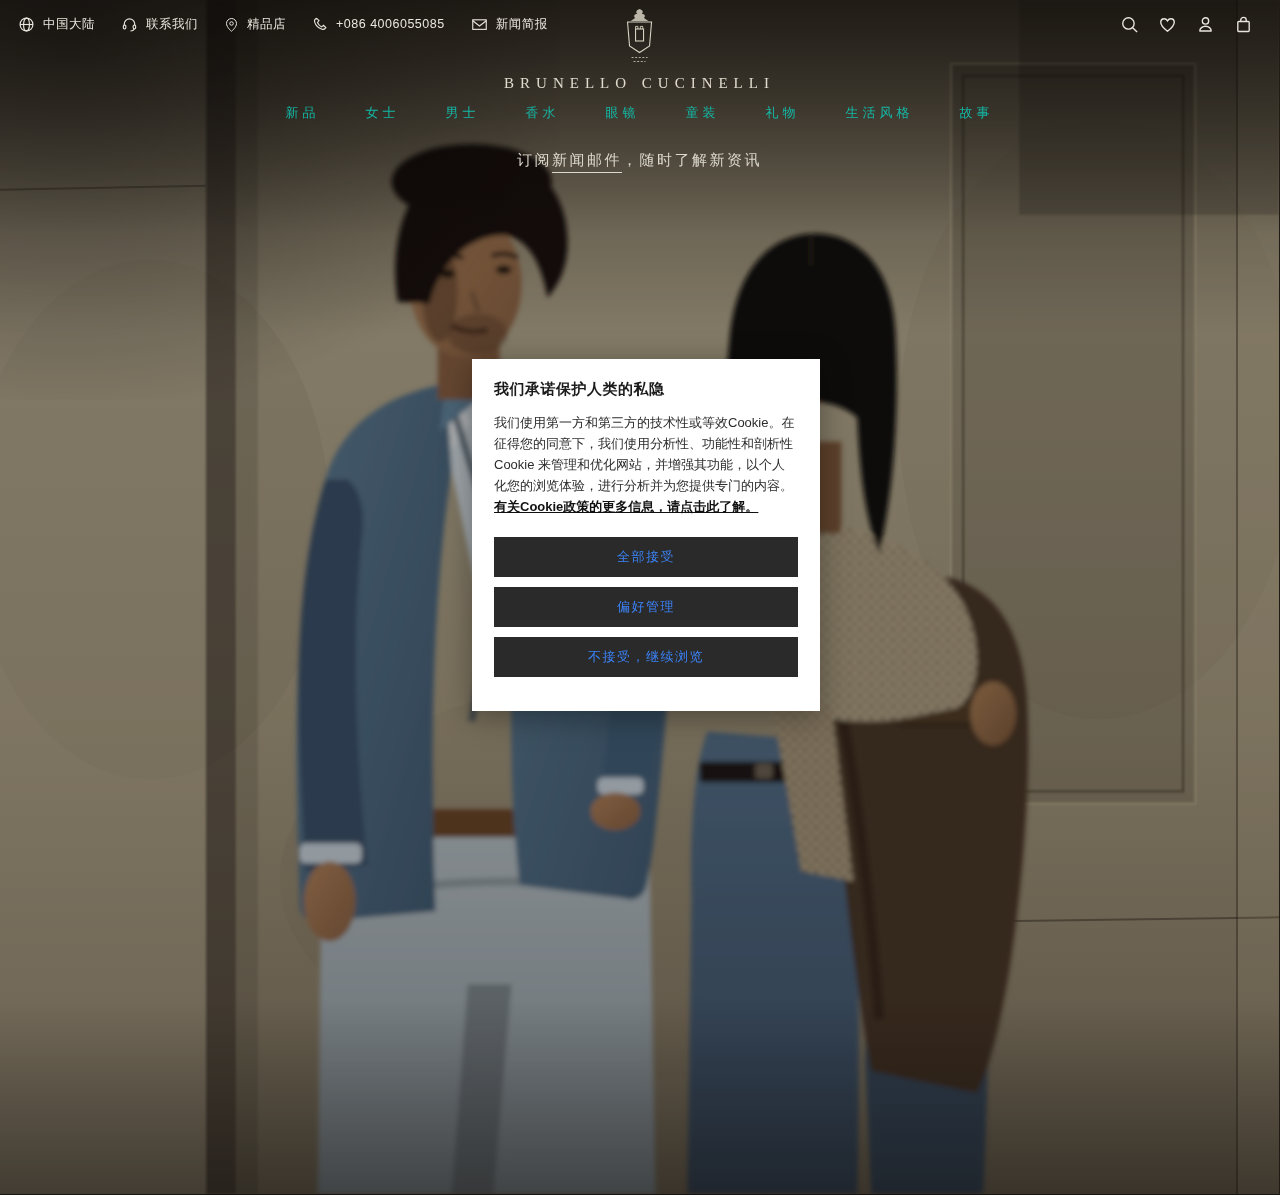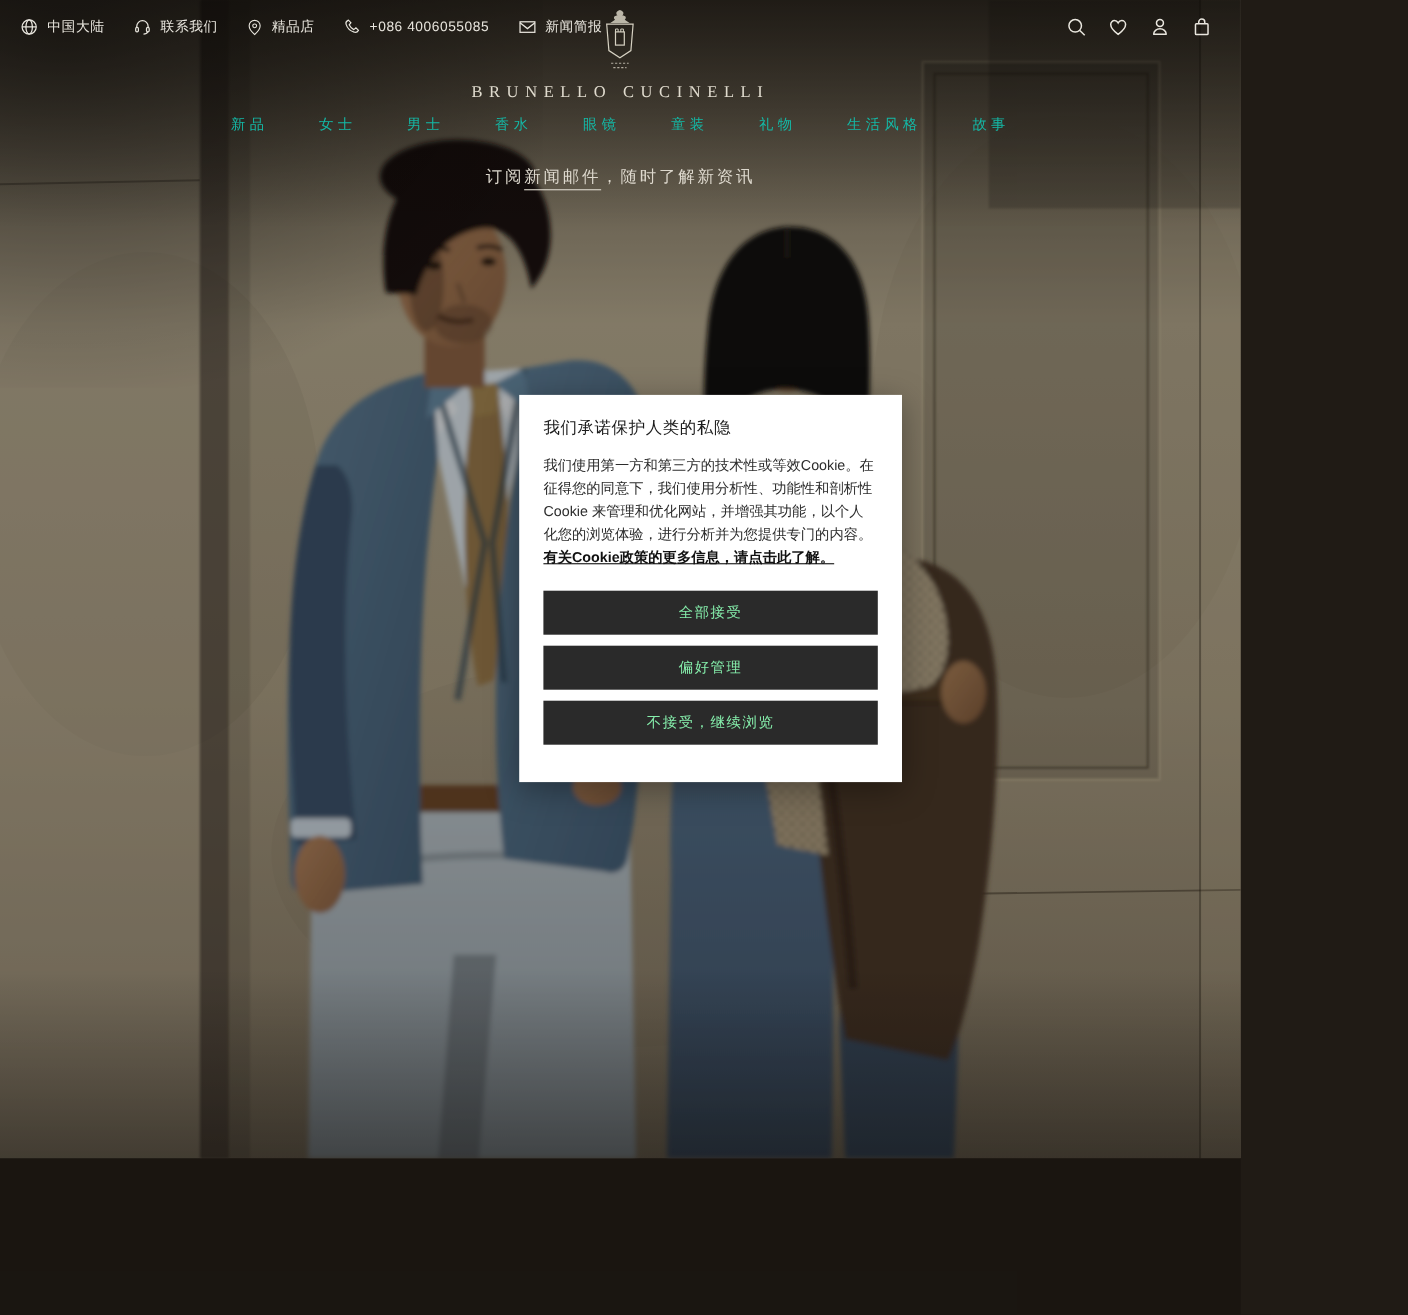--- a/index.html
+++ b/index.html
@@ -1,16 +1,16 @@
 <!DOCTYPE html>
 <html><head>
 <meta charset="utf-8">
 <style>
   html,body{margin:0;padding:0;background:#201b15;}
-  .stage{position:relative;width:1128px;height:1195px;overflow:hidden;
+  .stage{position:relative;width:1279px;height:1195px;overflow:hidden;
          font-family:"Liberation Sans",sans-serif;}
   .scene{position:absolute;inset:0;z-index:0;display:block;}
   .dim{position:absolute;inset:0;z-index:1;background:rgba(12,10,8,0.30);}
   header{position:absolute;inset:0;z-index:2;pointer-events:none;}
   header a,header .iconbtn{pointer-events:auto;}
 
   
   .topbar{position:absolute;top:0;left:0;right:0;height:48px;display:flex;
           align-items:center;padding:0 18px;}
   .topbar-left{display:flex;gap:26px;align-items:center;}
@@ -35,27 +35,27 @@
   
   .subtitle{position:absolute;top:151px;left:0;right:0;text-align:center;
             font-size:15px;letter-spacing:2.5px;color:#ddd8cd;}
   .subtitle .u{text-decoration:underline;text-underline-offset:7px;
                text-decoration-thickness:1px;cursor:pointer;margin-top:24px;}
 
   
   .cookie-modal{position:absolute;left:472px;top:359px;width:348px;height:352px;
                 z-index:3;background:#ffffff;box-sizing:border-box;padding:21px 22px;
                 box-shadow:0 6px 28px rgba(0,0,0,0.35);}
-  .cookie-modal h2{margin:0 0 13px 0;font-size:15px;font-weight:400;color:#1b1b1b;
+  .cookie-modal h2{margin:0 0 13px 0;font-size:15px;font-weight:700;color:#1b1b1b;
                    letter-spacing:0.5px;}
   .cookie-modal p{margin:0;font-size:13px;line-height:1.62;color:#2c2c2c;}
   .cookie-link{font-weight:700;text-decoration:underline;color:#111;cursor:pointer;}
   .cookie-btns{margin-top:20px;}
   .cookie-btns button{display:block;width:100%;height:40px;margin-bottom:10px;
-                      background:#2a2a2a;color:#86efac;border:none;font-size:13px;
+                      background:#2a2a2a;color:#3b82f6;border:none;font-size:13px;
                       letter-spacing:1.5px;font-family:Liberation Serif, serif;
                       cursor:pointer;text-align:center;}
   .cookie-btns button:last-child{margin-bottom:16px;}
 </style>
 </head>
 <body>
 
 <div class="stage">
 
   <svg class="scene" viewBox="0 0 1280 1195" preserveAspectRatio="none" aria-hidden="true">

